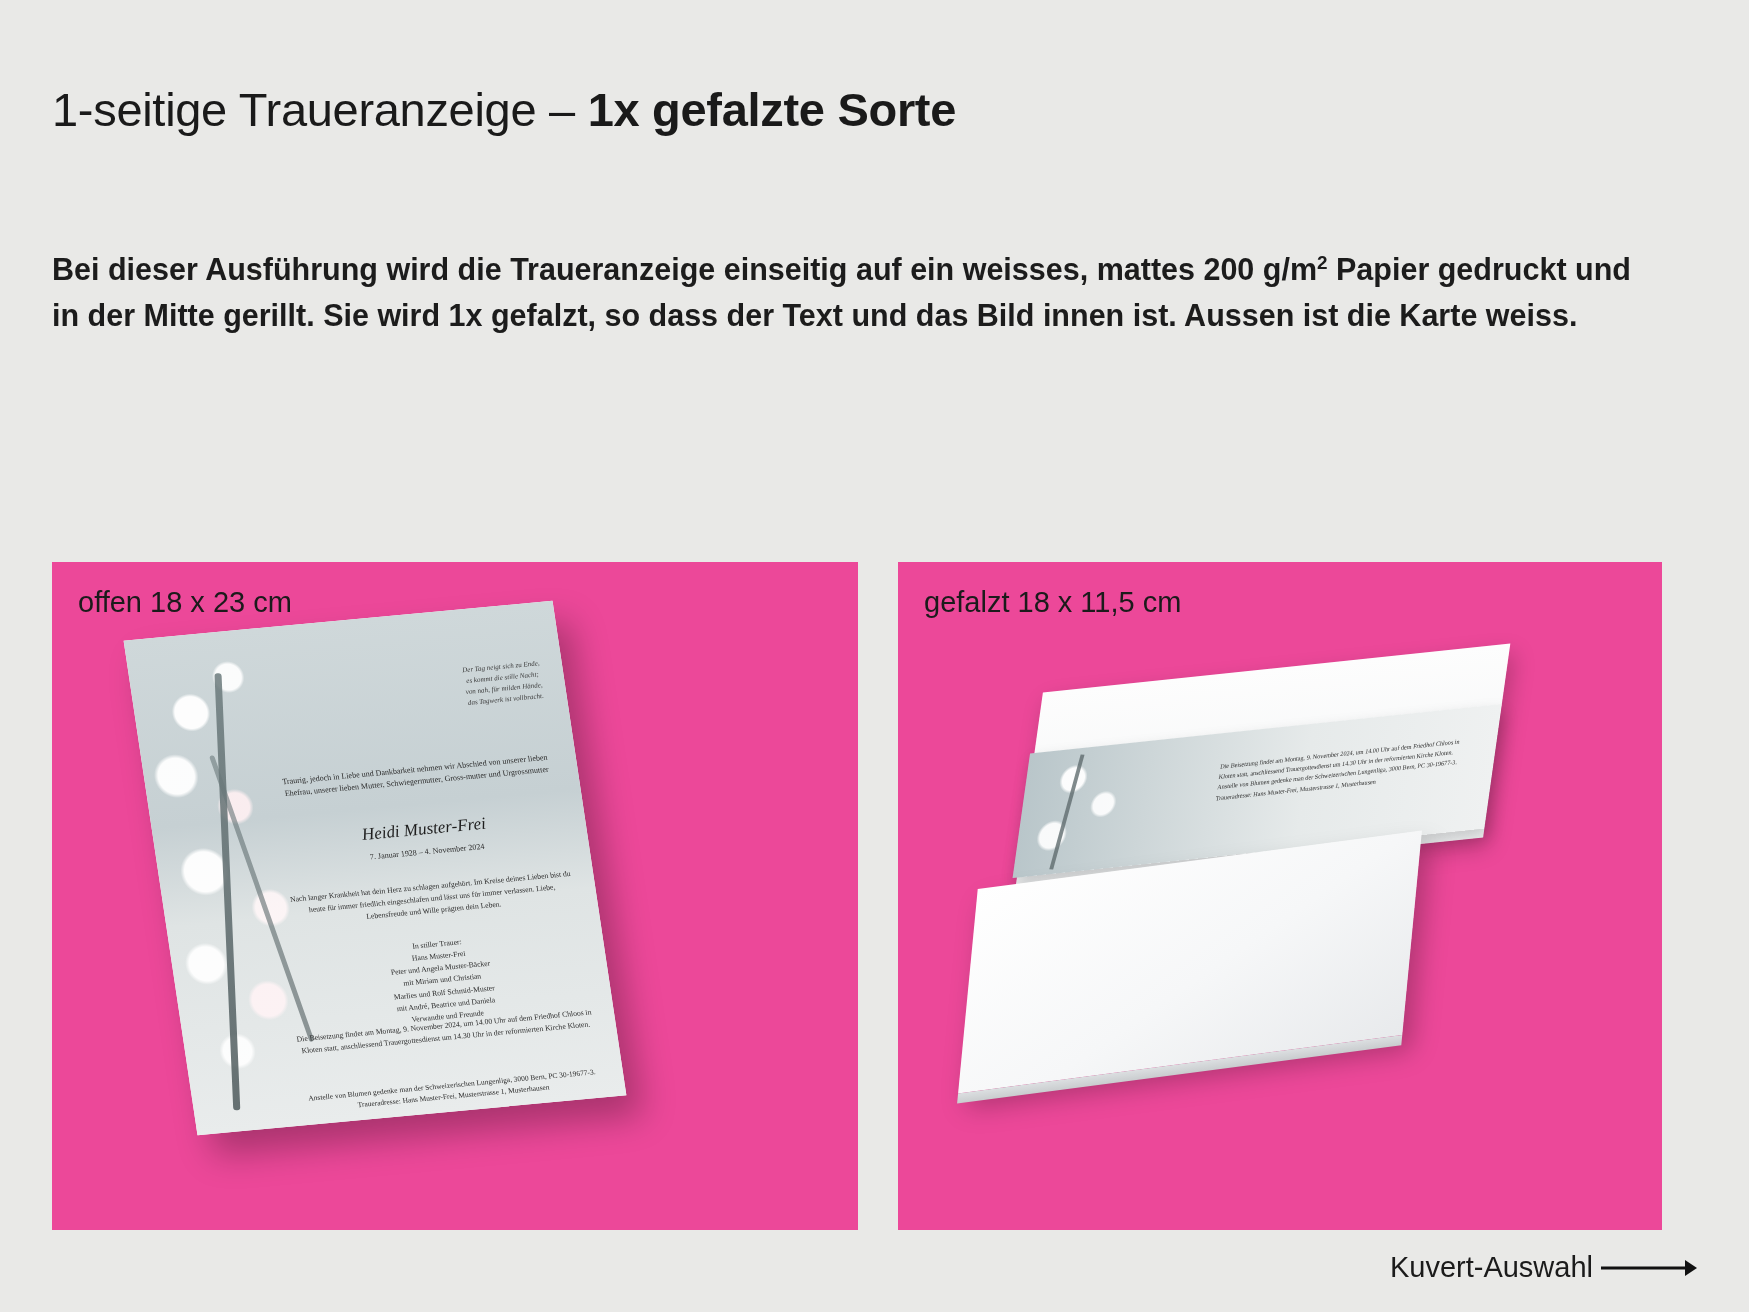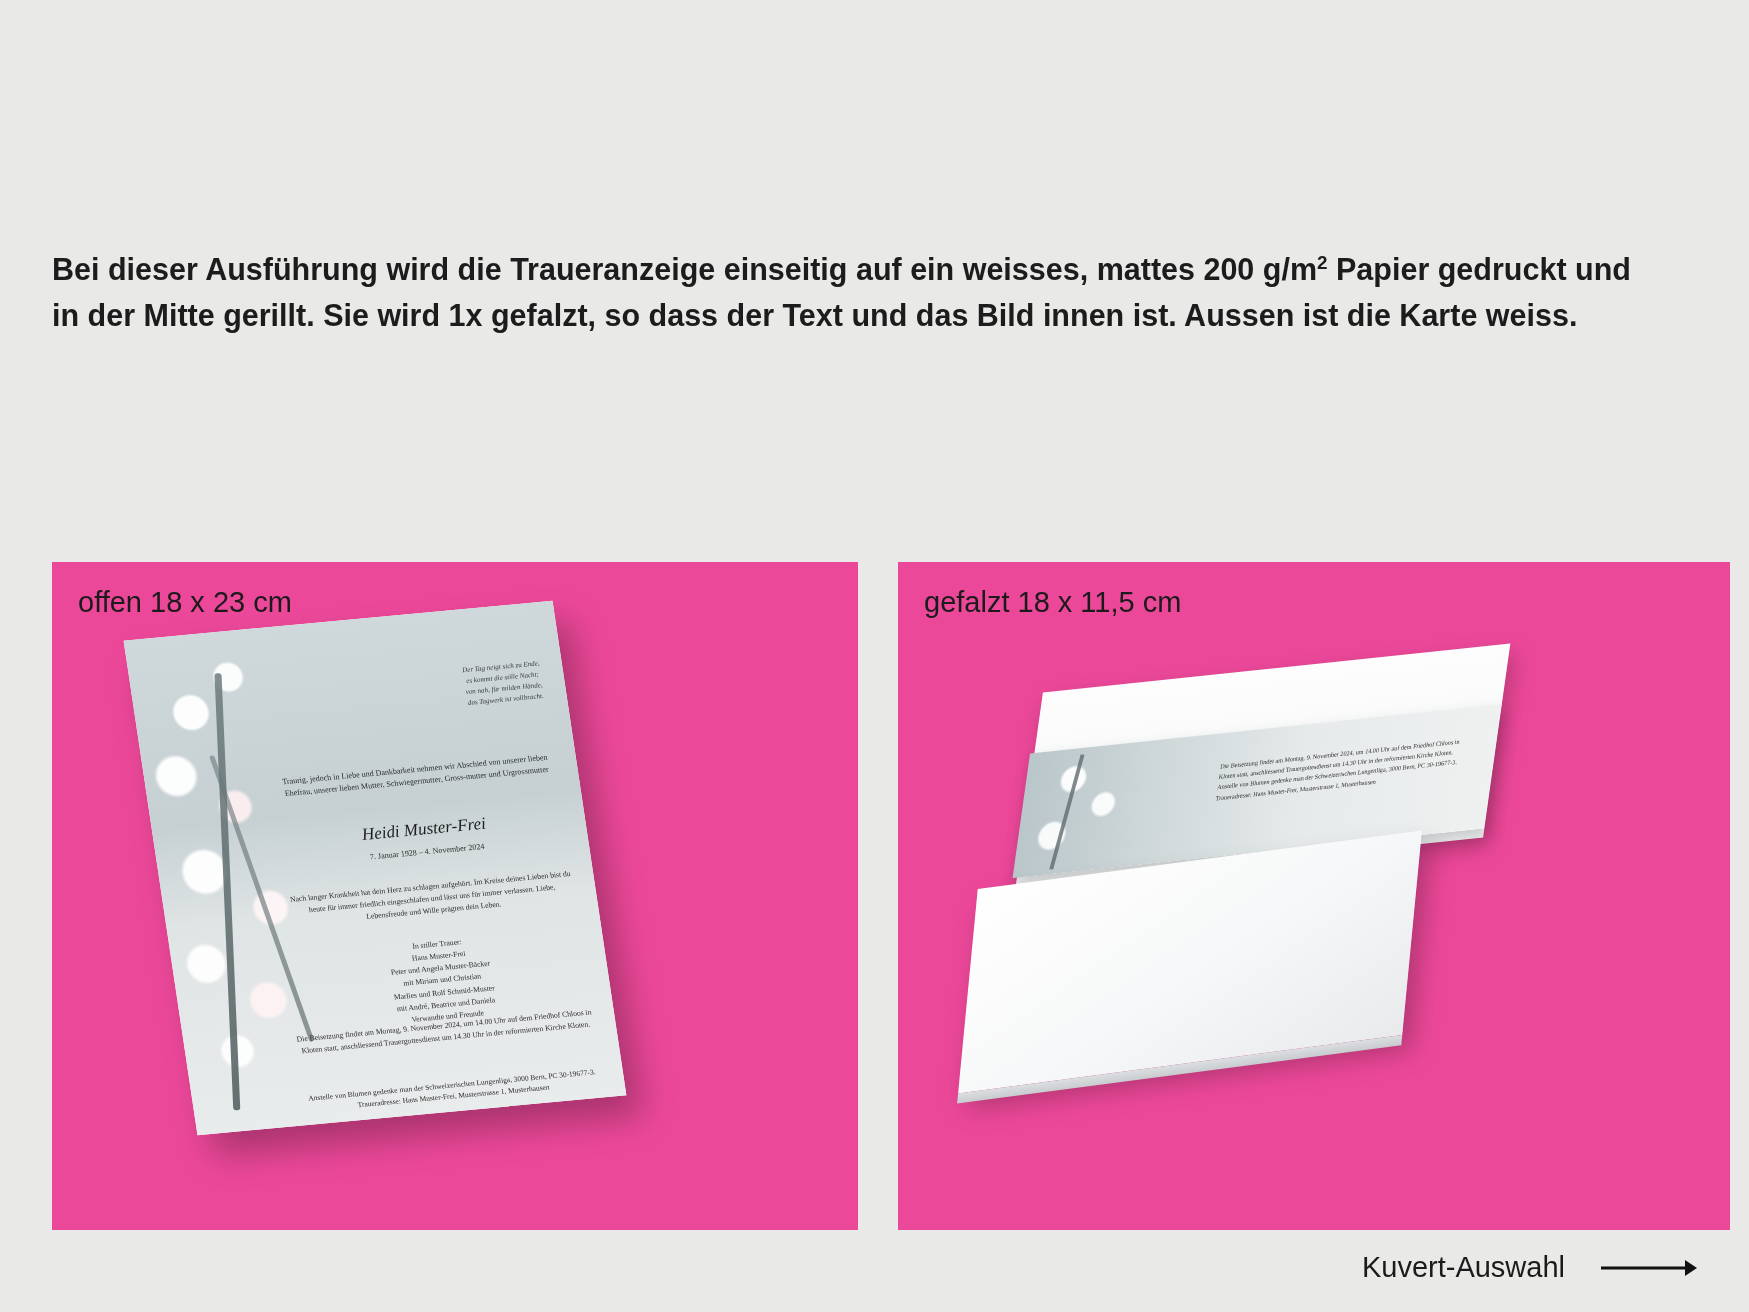--- a/index.html
+++ b/index.html
@@ -64,21 +64,21 @@
 
   
   .panel {
     position: absolute;
     top: 562px;
     height: 668px;
     background: #ec4899;
     overflow: hidden;
   }
   .panel-left  { left: 52px;  width: 806px; }
-  .panel-right { left: 898px; width: 832px; }
+  .panel-right { left: 898px; width: 764px; }
 
   .panel-caption {
     position: absolute;
     left: 26px;
     top: 24px;
     font-size: 29px;
     font-weight: 400;
     color: #1b1b1b;
     z-index: 5;
     white-space: nowrap;
@@ -243,37 +243,40 @@
     background: linear-gradient(to bottom, #dcdfe1, #c9ccce);
   }
 
   
   .footer {
     position: absolute;
     right: 52px;
     bottom: 28px;
     display: flex;
     align-items: center;
-    gap: 36px;
+    gap: 8px;
   }
   .footer-label {
     font-size: 29px;
     color: #1b1b1b;
   }
   .arrow {
     width: 96px;
     height: 26px;
     display: block;
   }
 </style>
 </head>
 <body>
 
 <div class="page">
 
+  <h1 class="title">
+    <span class="light">1-seitige Traueranzeige – </span><span class="bold">1x gefalzte Sorte</span>
+  </h1>
 
   <p class="intro">
     <span>Bei dieser Ausführung wird die Traueranzeige einseitig auf ein weisses, mattes 200 g/m</span><sup>2</sup><span> Papier gedruckt und in der Mitte gerillt. Sie wird 1x gefalzt, so dass der Text und das Bild innen ist. Aussen ist die Karte weiss.</span>
   </p>
 
 
   <div class="panel panel-left">
     <div class="panel-caption">offen 18 x 23 cm</div>
     <div class="stage">
       <div class="card-open">

